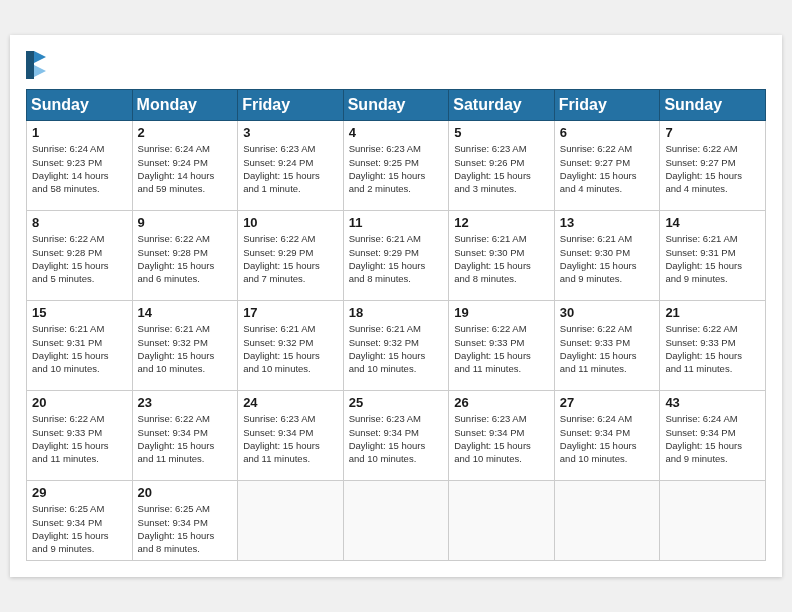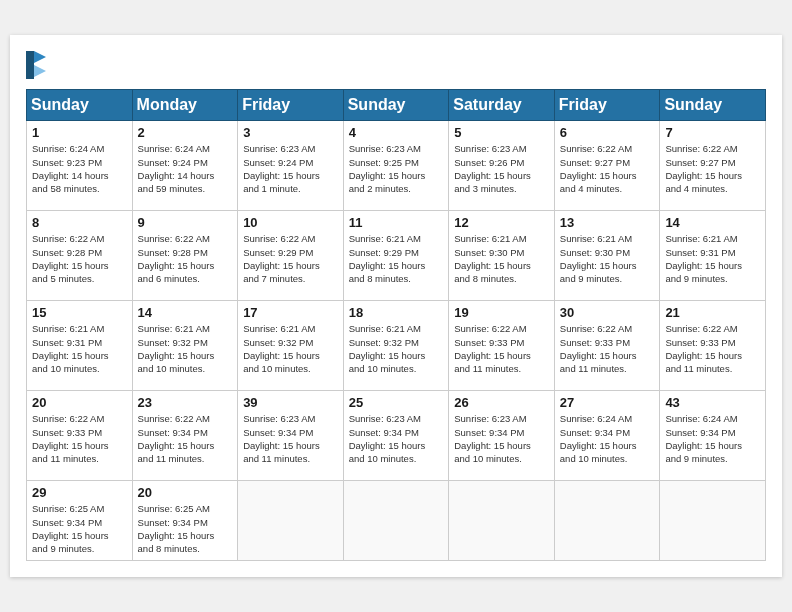--- a/index.html
+++ b/index.html
@@ -289,21 +289,21 @@
 and 11 minutes.</div>
           </td>
           <td>
             <span class="day-number">23</span>
             <div class="cell-text" style="white-space: pre-line;">Sunrise: 6:22 AM
 Sunset: 9:34 PM
 Daylight: 15 hours
 and 11 minutes.</div>
           </td>
           <td>
-            <span class="day-number">39</span>
+            <span class="day-number">24</span>
             <div class="cell-text" style="white-space: pre-line;">Sunrise: 6:23 AM
 Sunset: 9:34 PM
 Daylight: 15 hours
 and 11 minutes.</div>
           </td>
           <td>
             <span class="day-number">25</span>
             <div class="cell-text" style="white-space: pre-line;">Sunrise: 6:23 AM
 Sunset: 9:34 PM
 Daylight: 15 hours

